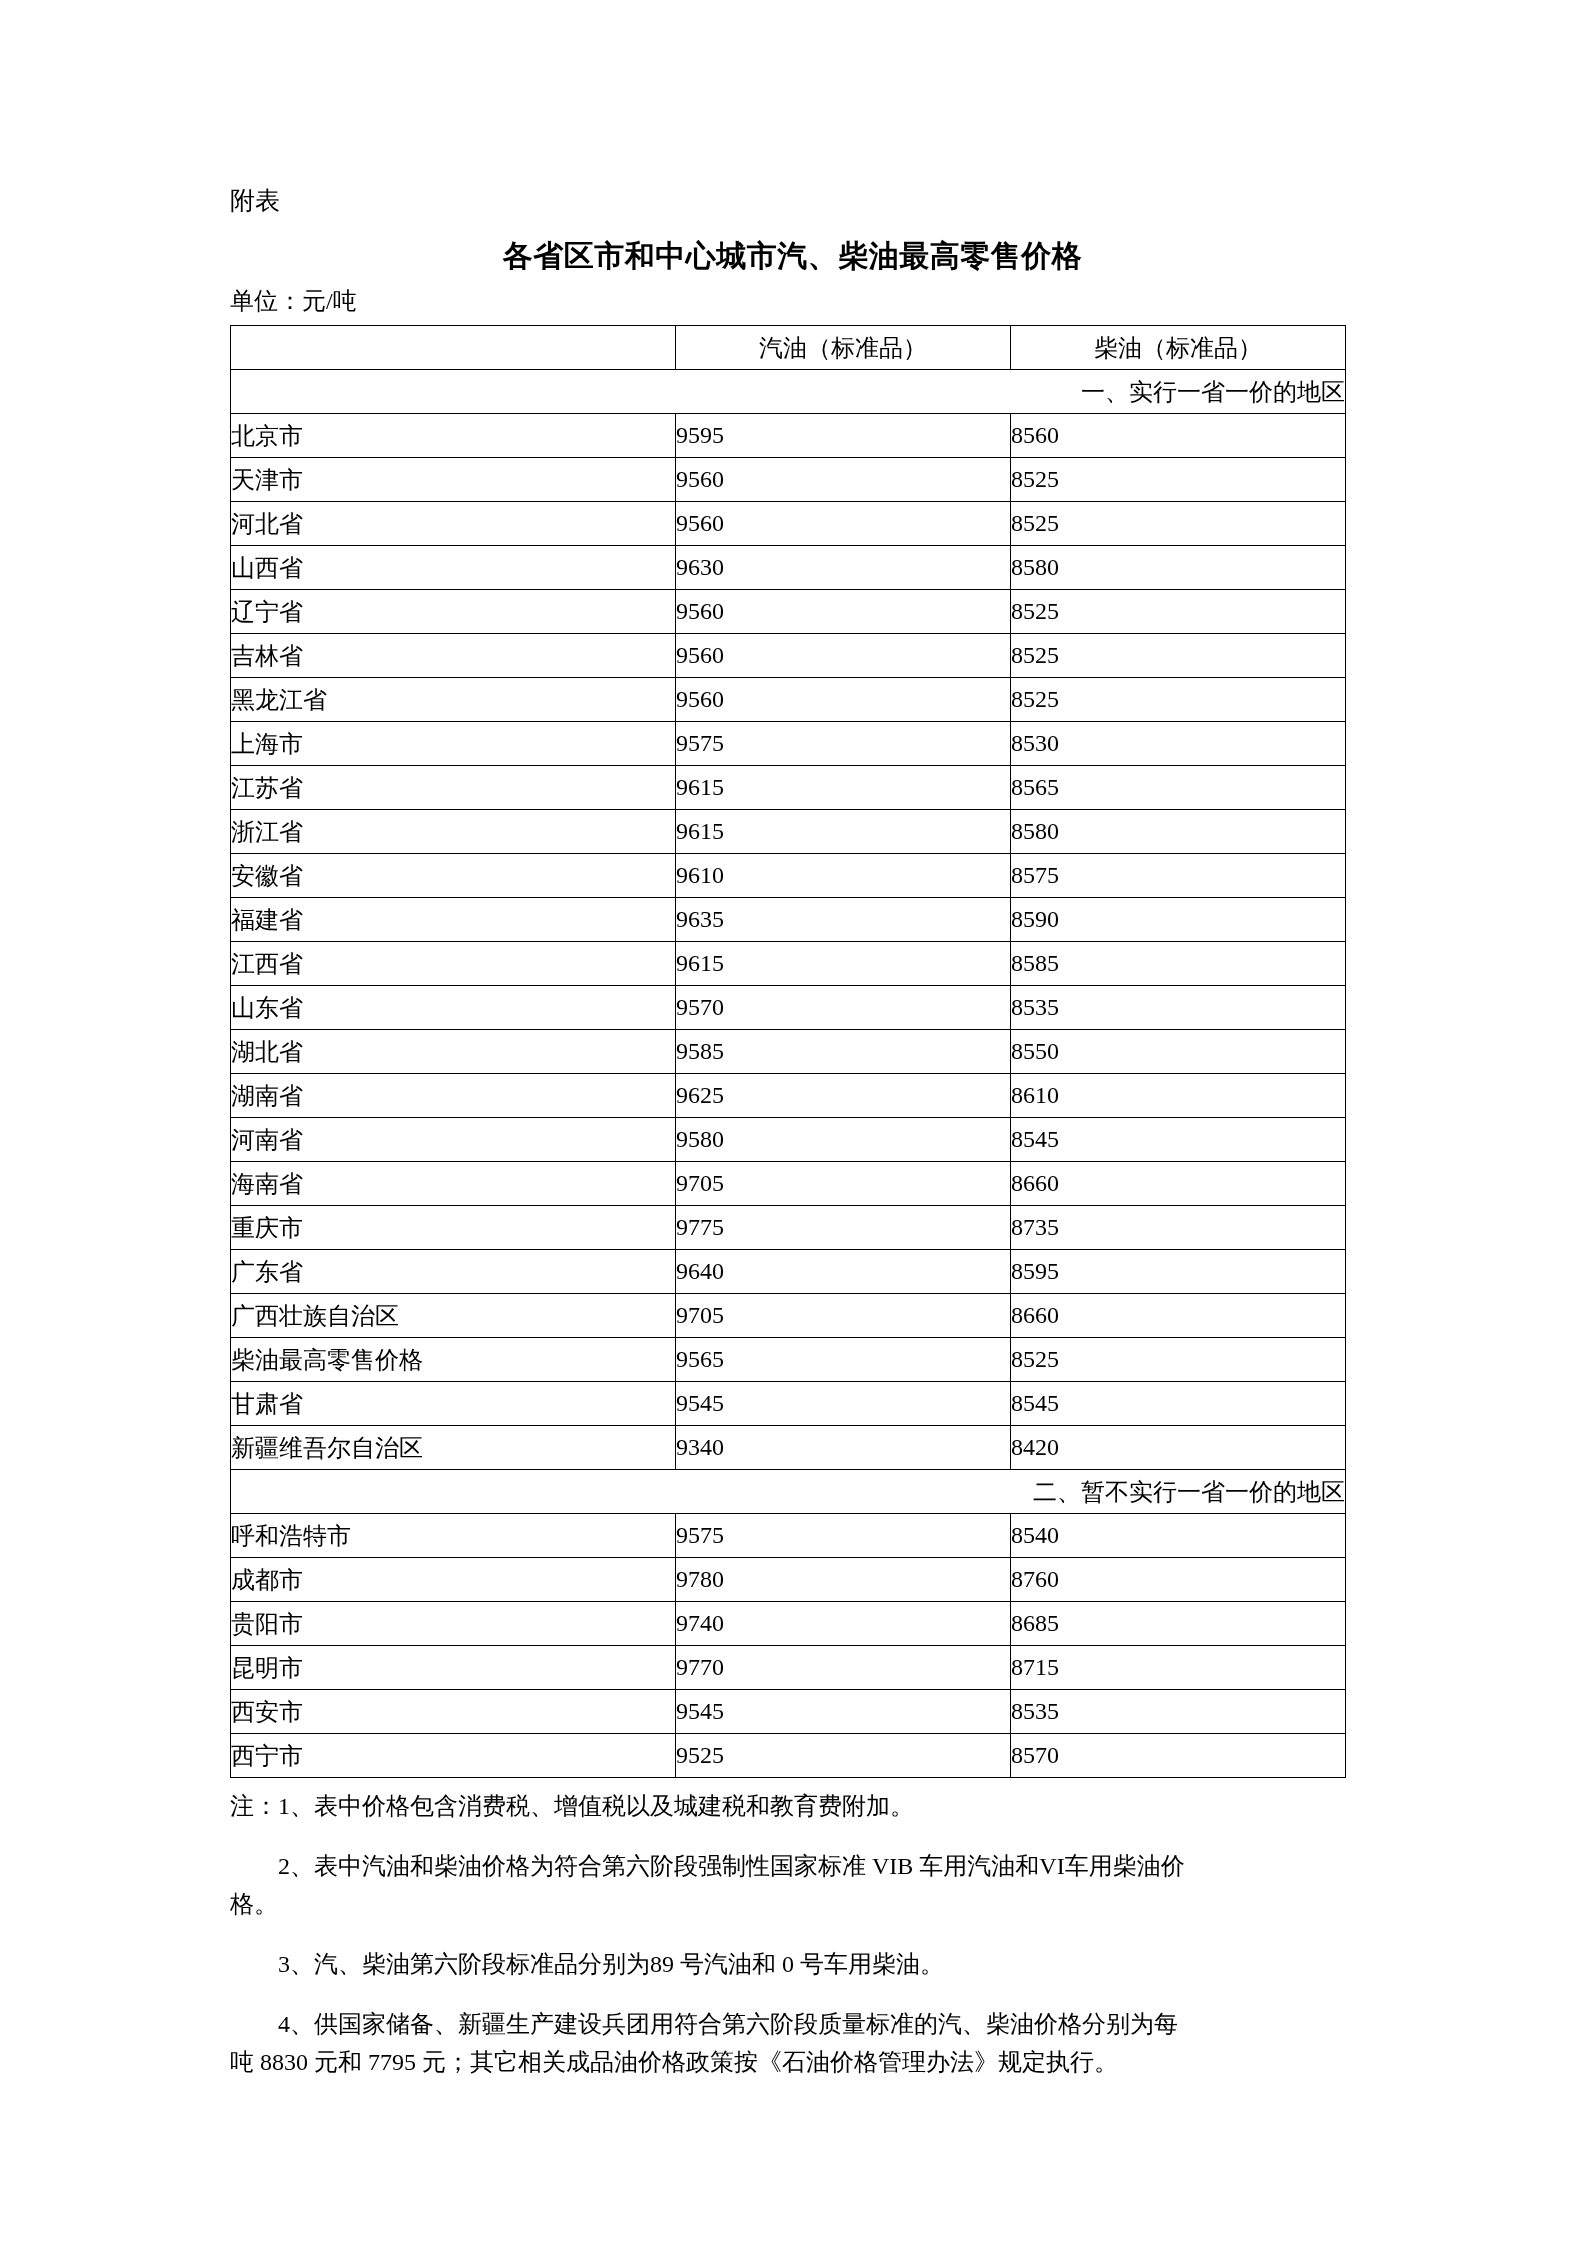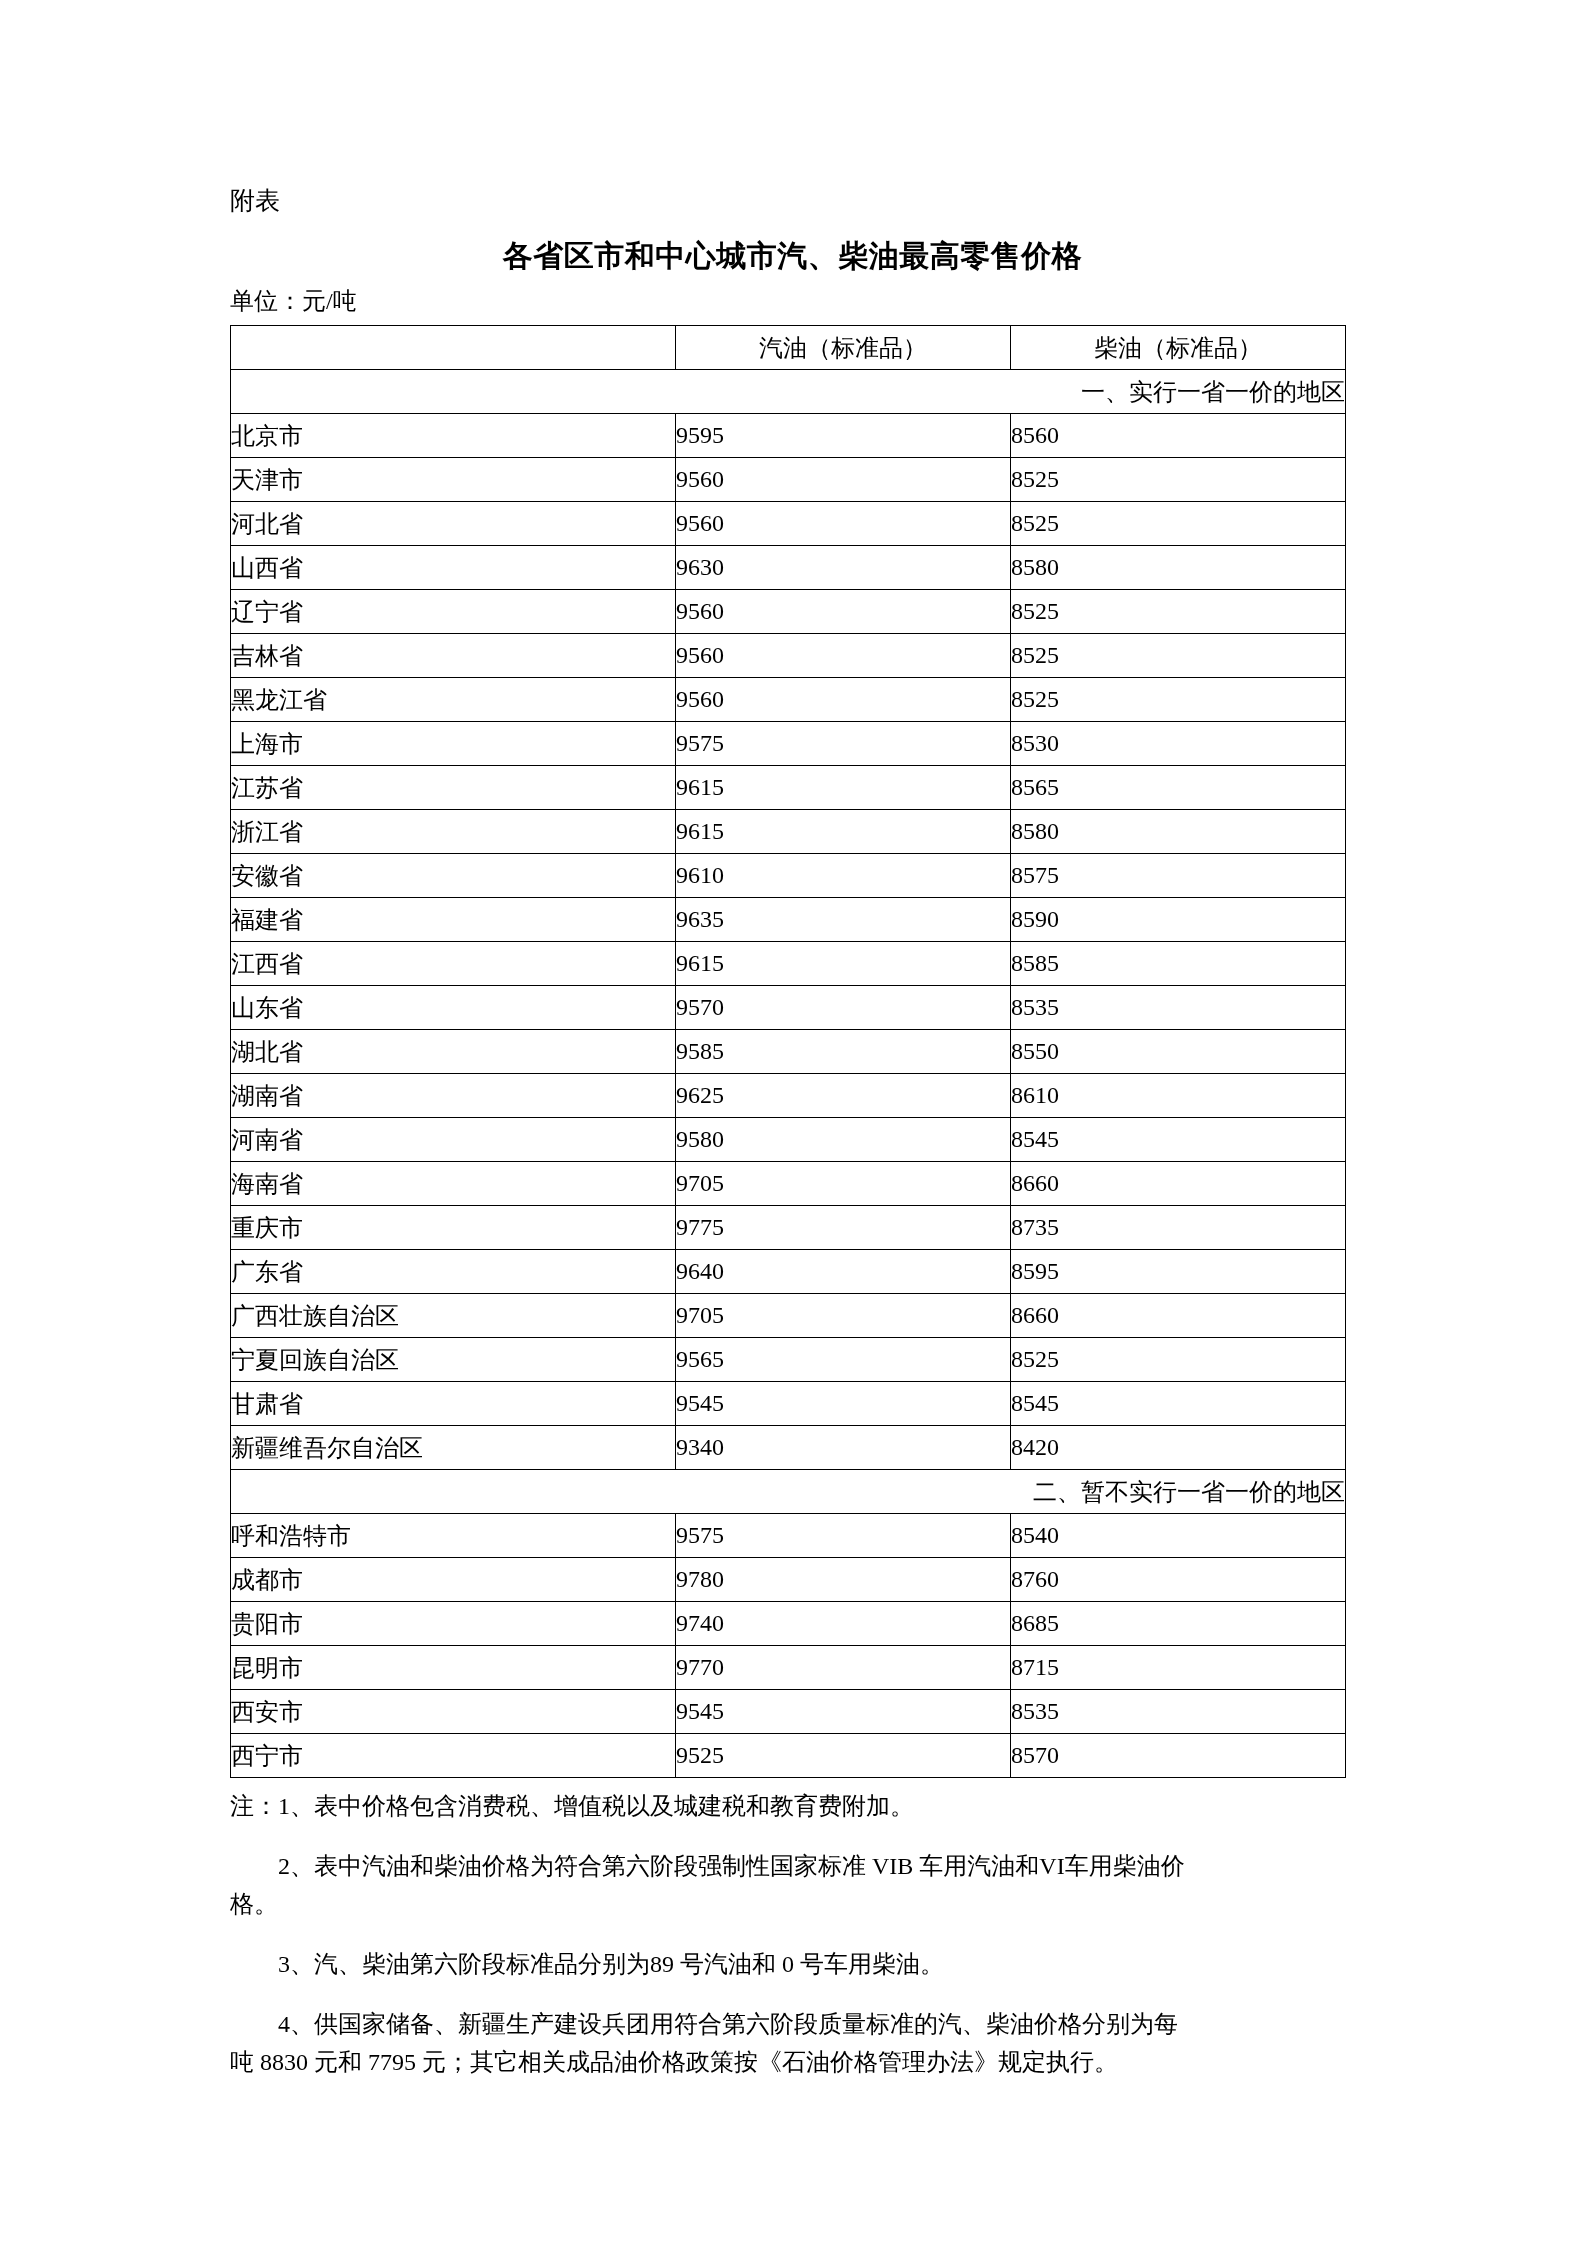--- a/index.html
+++ b/index.html
@@ -223,21 +223,21 @@
           <td class="region">广东省</td>
           <td class="value">9640</td>
           <td class="value">8595</td>
         </tr>
         <tr>
           <td class="region">广西壮族自治区</td>
           <td class="value">9705</td>
           <td class="value">8660</td>
         </tr>
         <tr>
-          <td class="region">宁夏回族自治区</td>
+          <td class="region">柴油最高零售价格</td>
           <td class="value">9565</td>
           <td class="value">8525</td>
         </tr>
         <tr>
           <td class="region">甘肃省</td>
           <td class="value">9545</td>
           <td class="value">8545</td>
         </tr>
         <tr>
           <td class="region">新疆维吾尔自治区</td>

